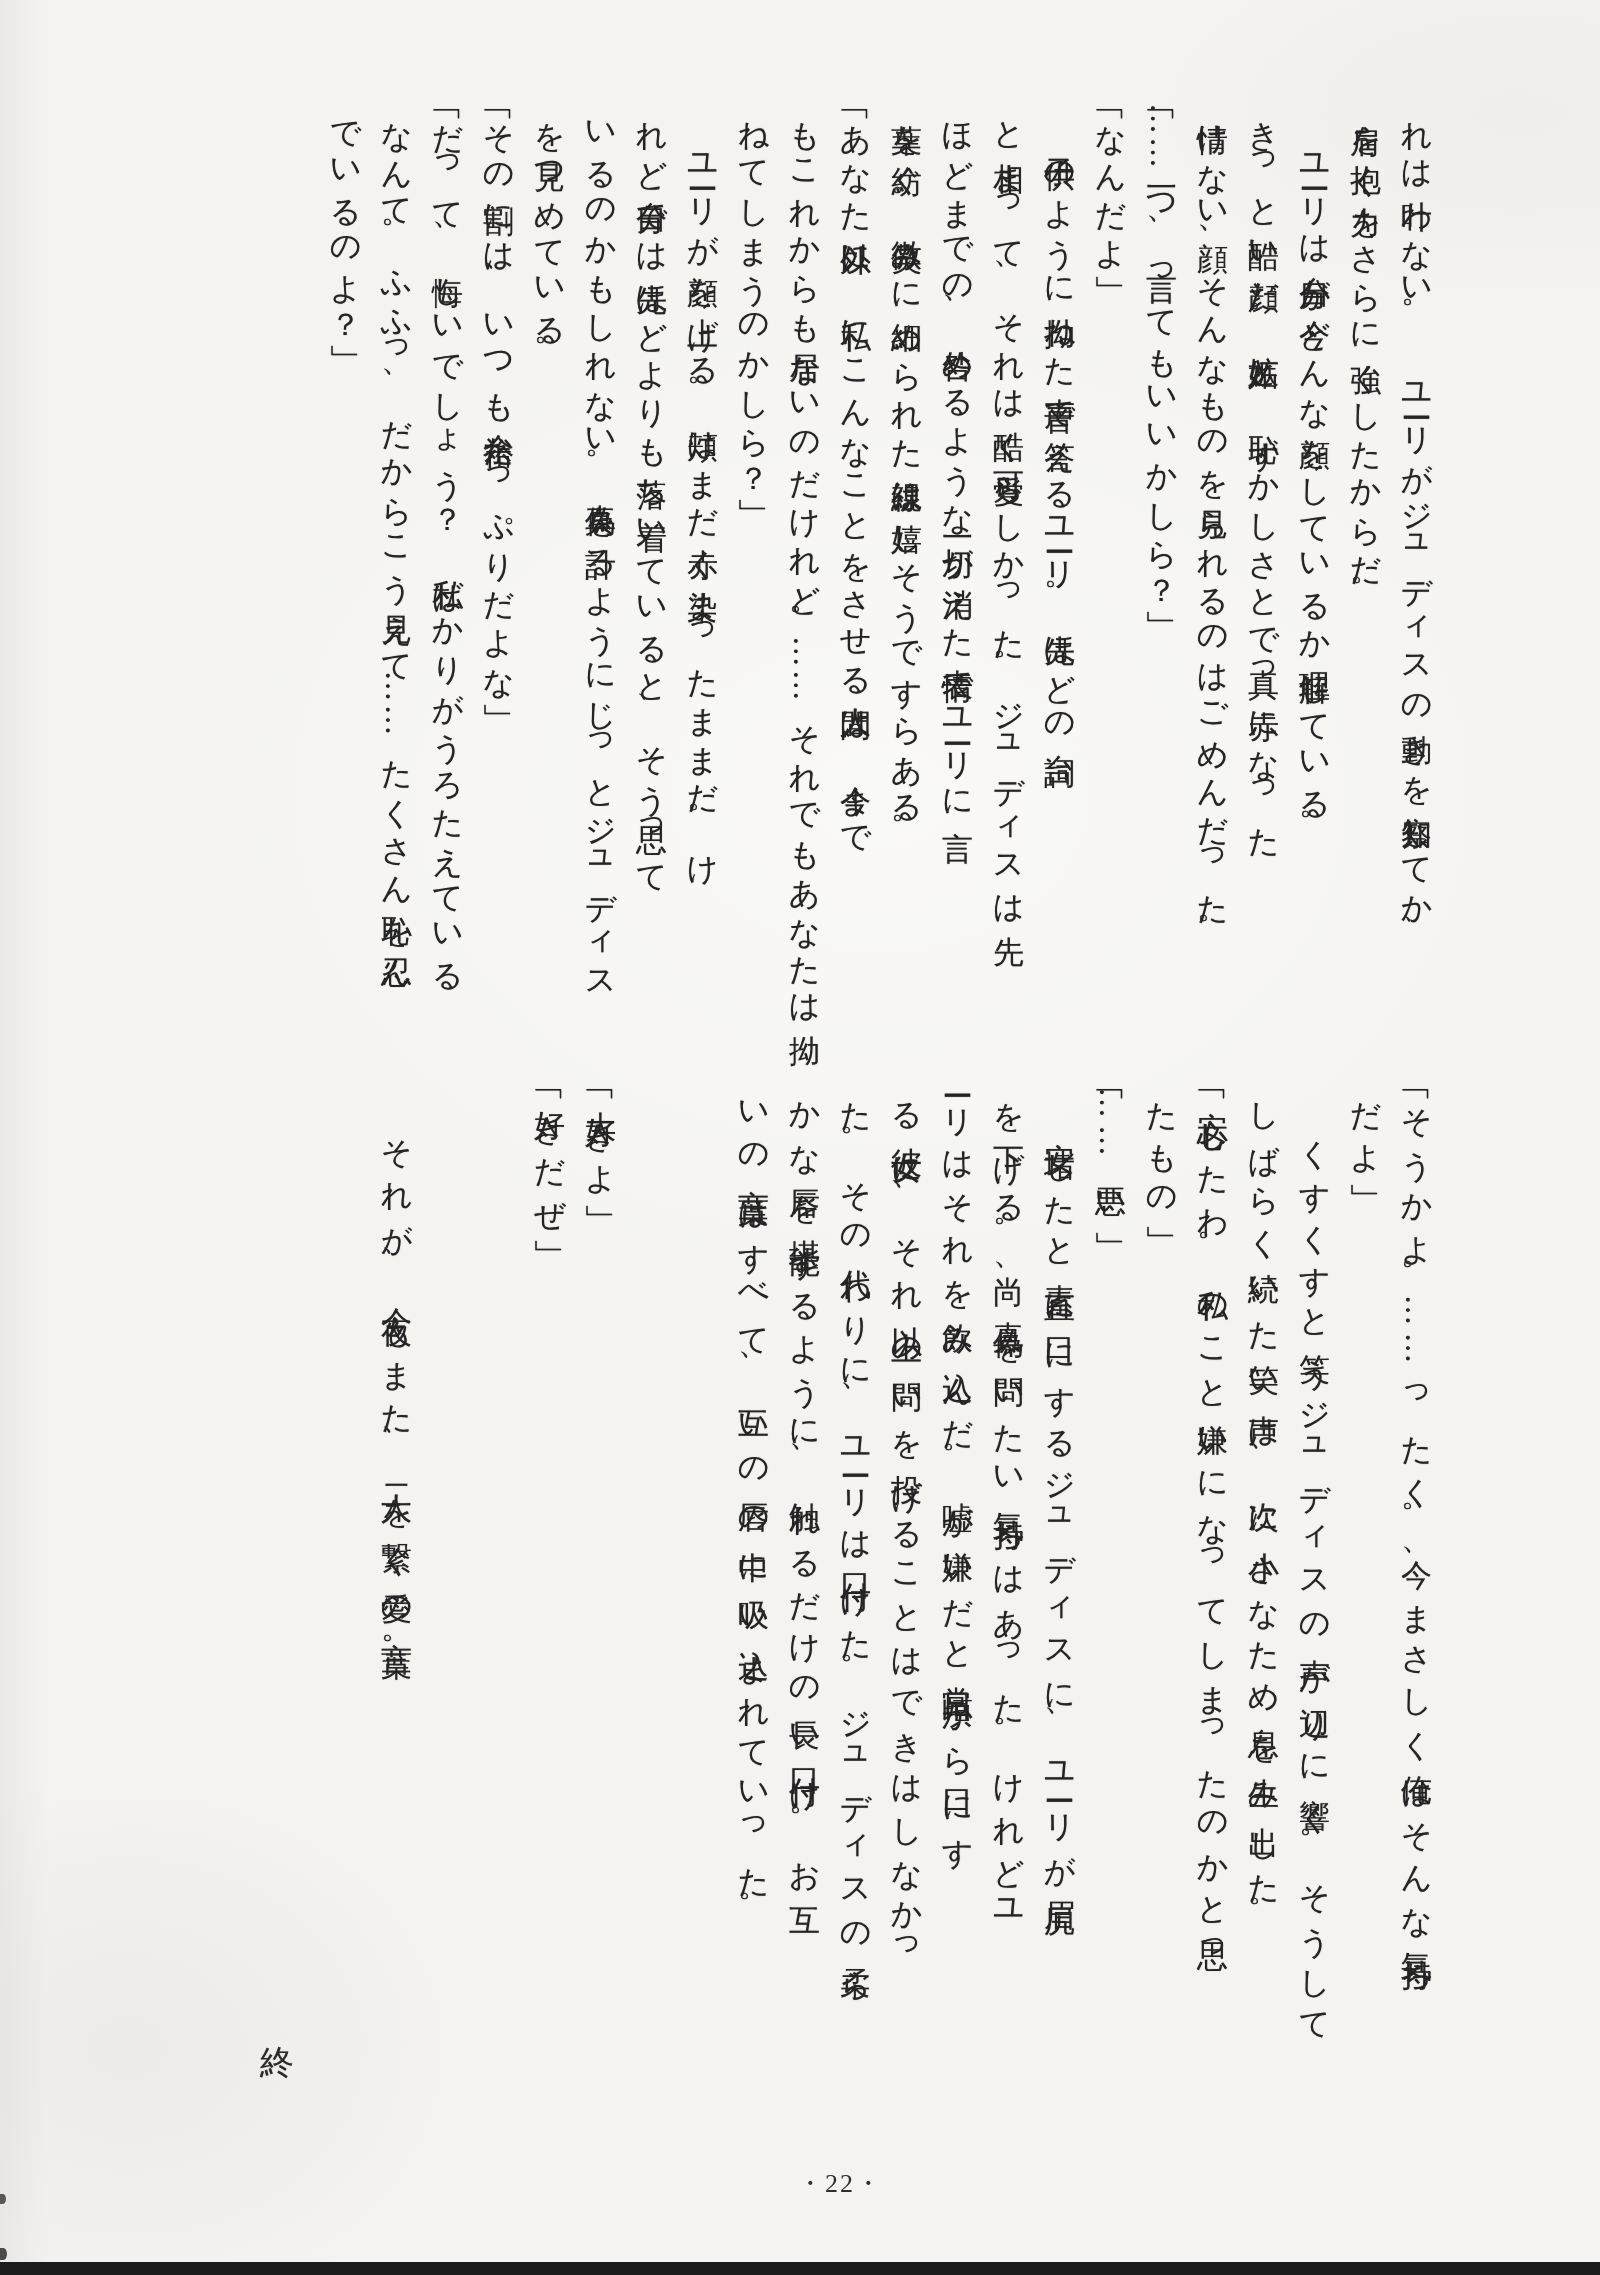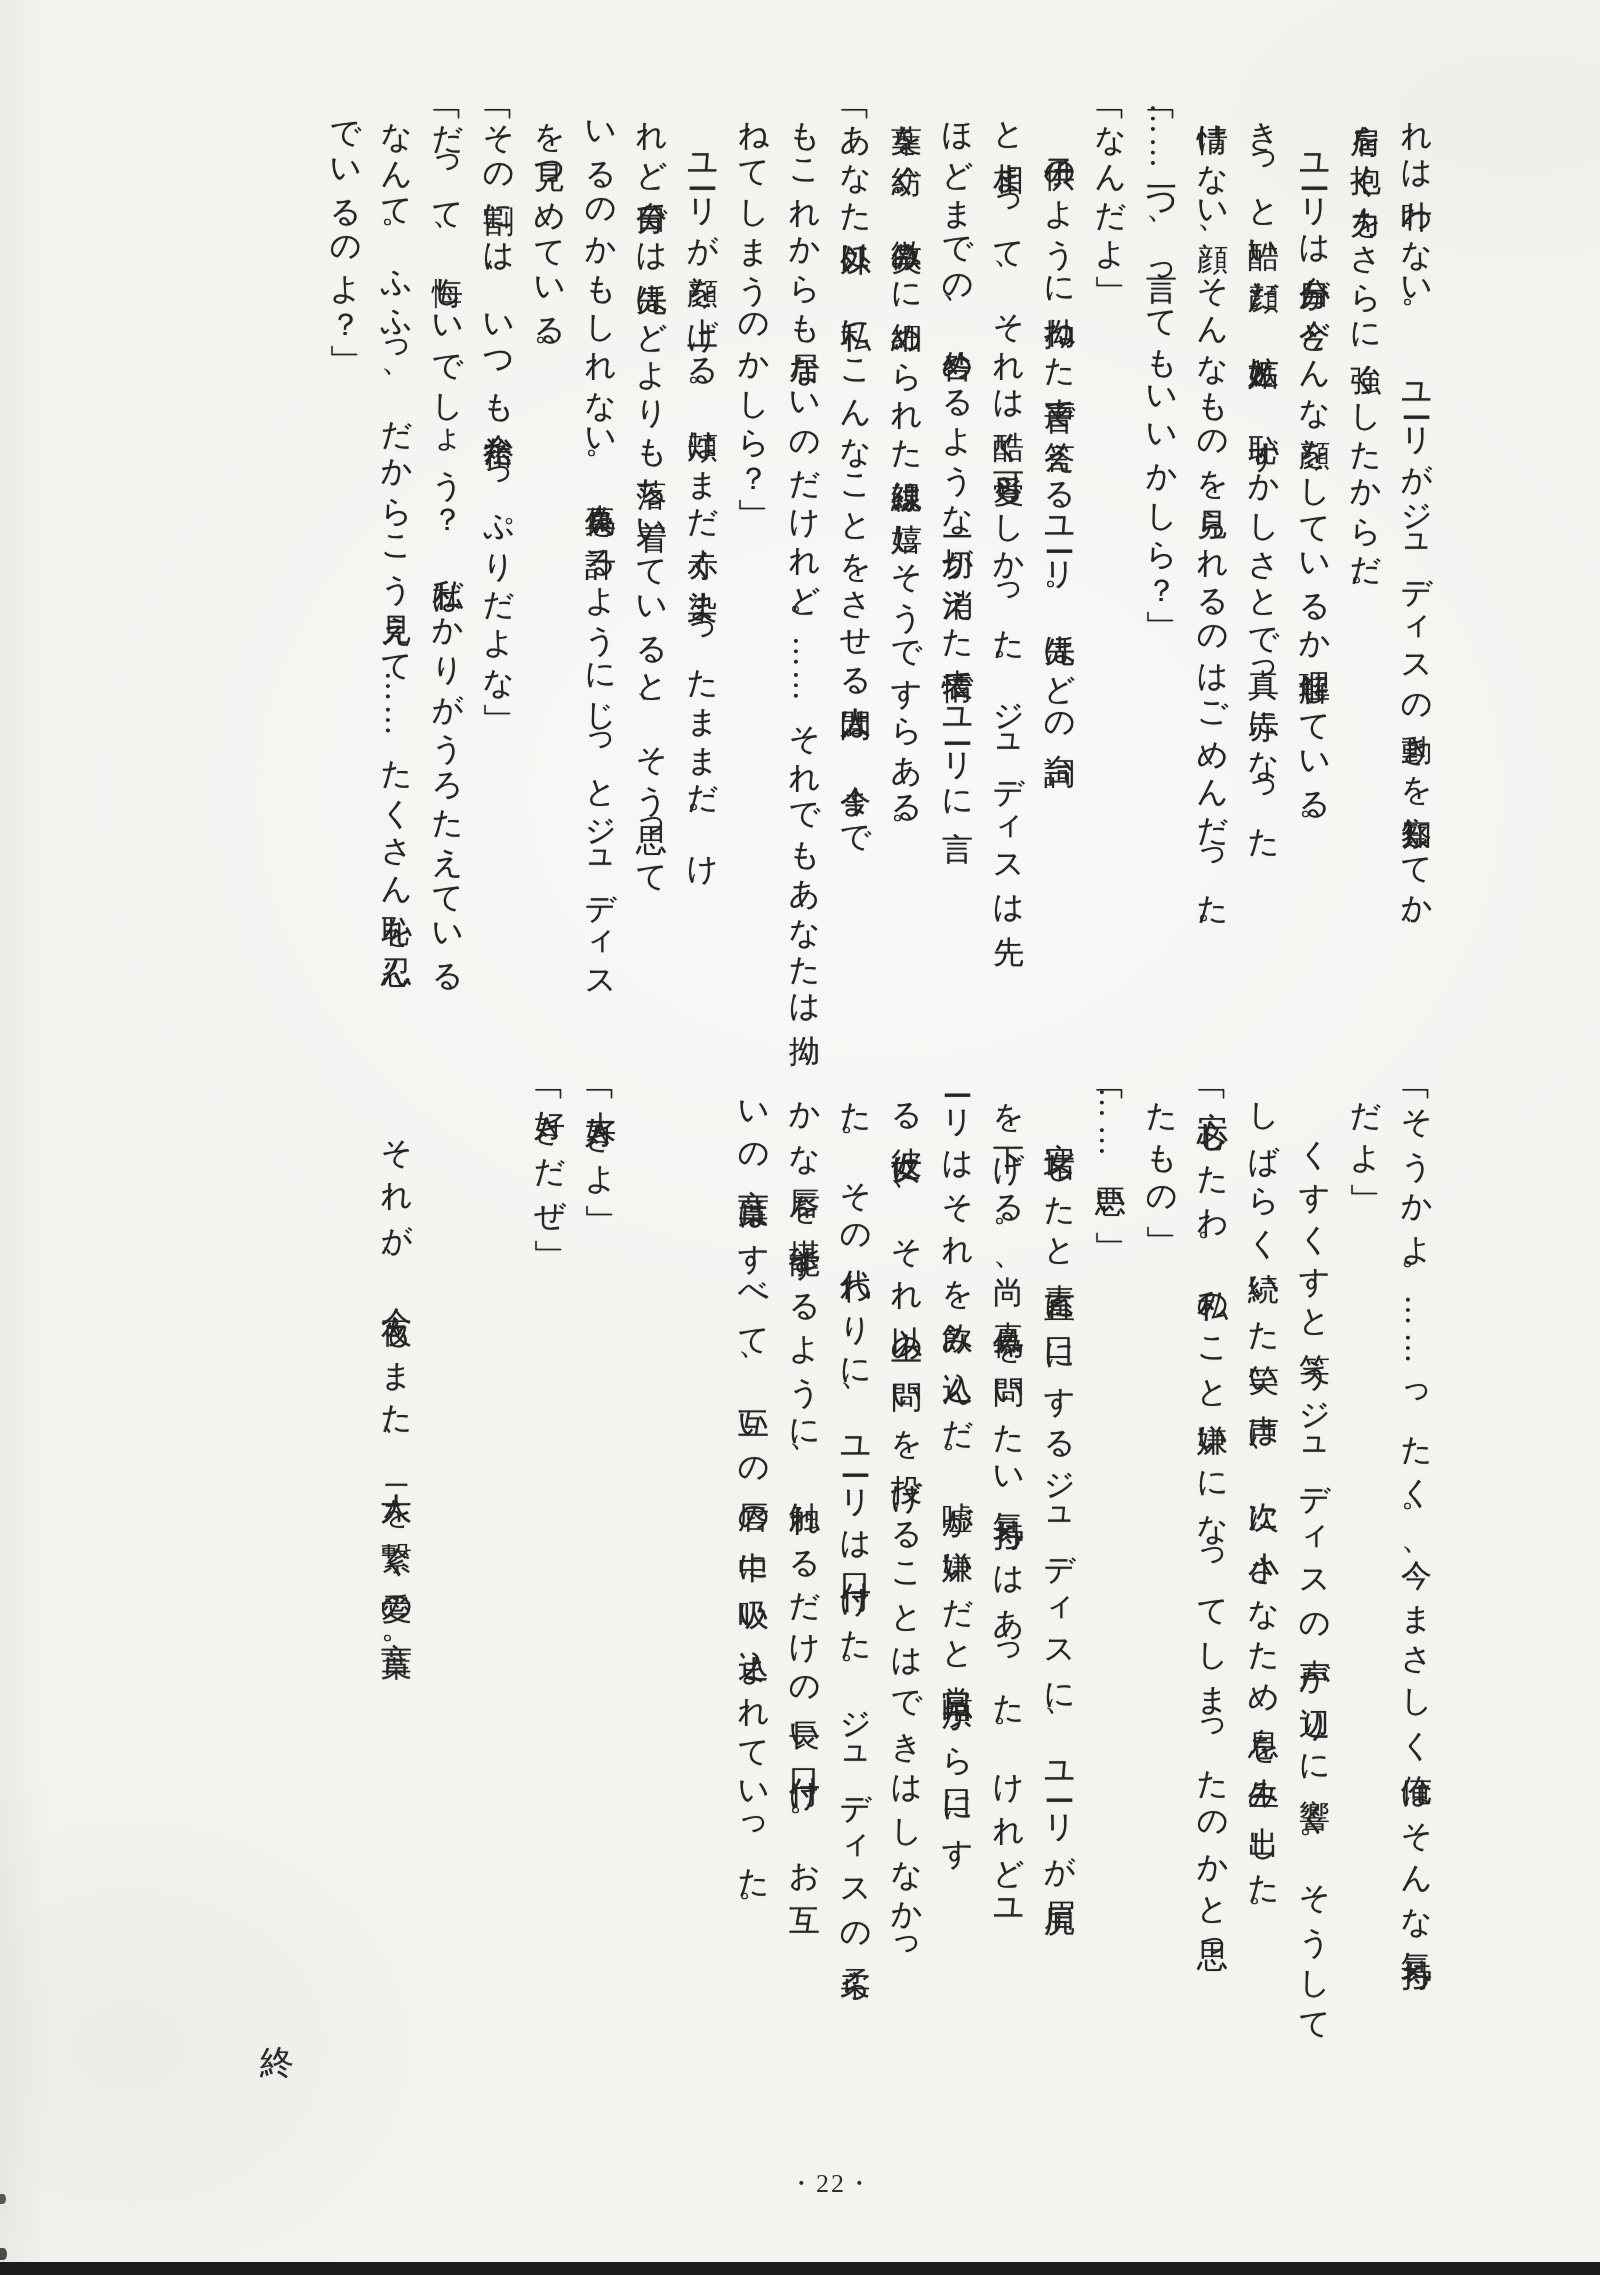--- a/index.html
+++ b/index.html
@@ -52,24 +52,24 @@
   .ending {
     position: absolute;
     left: 260px;
     top: 2040px;
     font-size: 34px;
     color: #2a2a2a;
     text-shadow: 0 0 1px rgba(60,60,60,0.5);
   }
   .page-number {
     position: absolute;
-    left: 788px;
+    left: 753px;
     top: 2166px;
     width: 130px;
-    text-align: left;
+    text-align: right;
     font-size: 26px;
     letter-spacing: 2px;
     color: #2e2e2e;
   }
   .scan-bottom-bar {
     position: absolute;
     left: 0;
     top: 2262px;
     width: 1600px;
     height: 13px;

